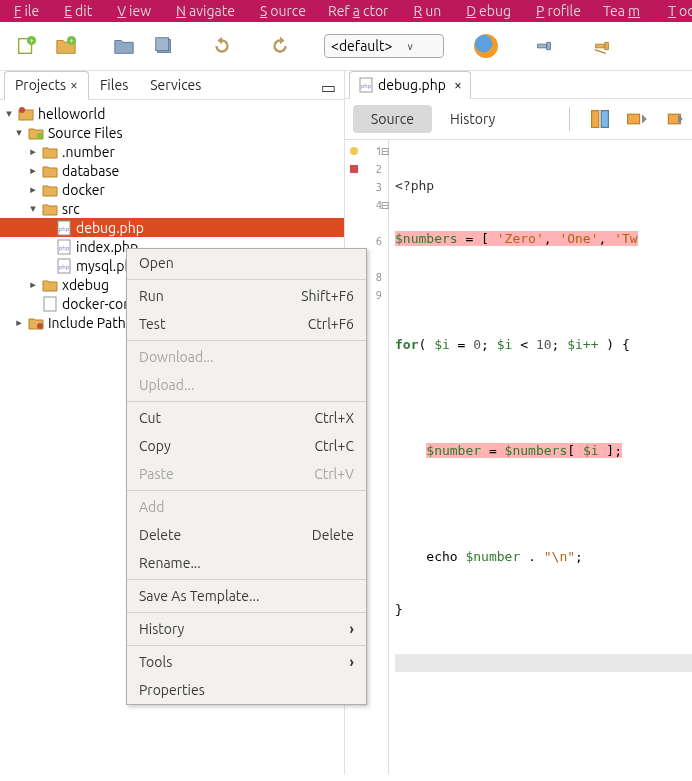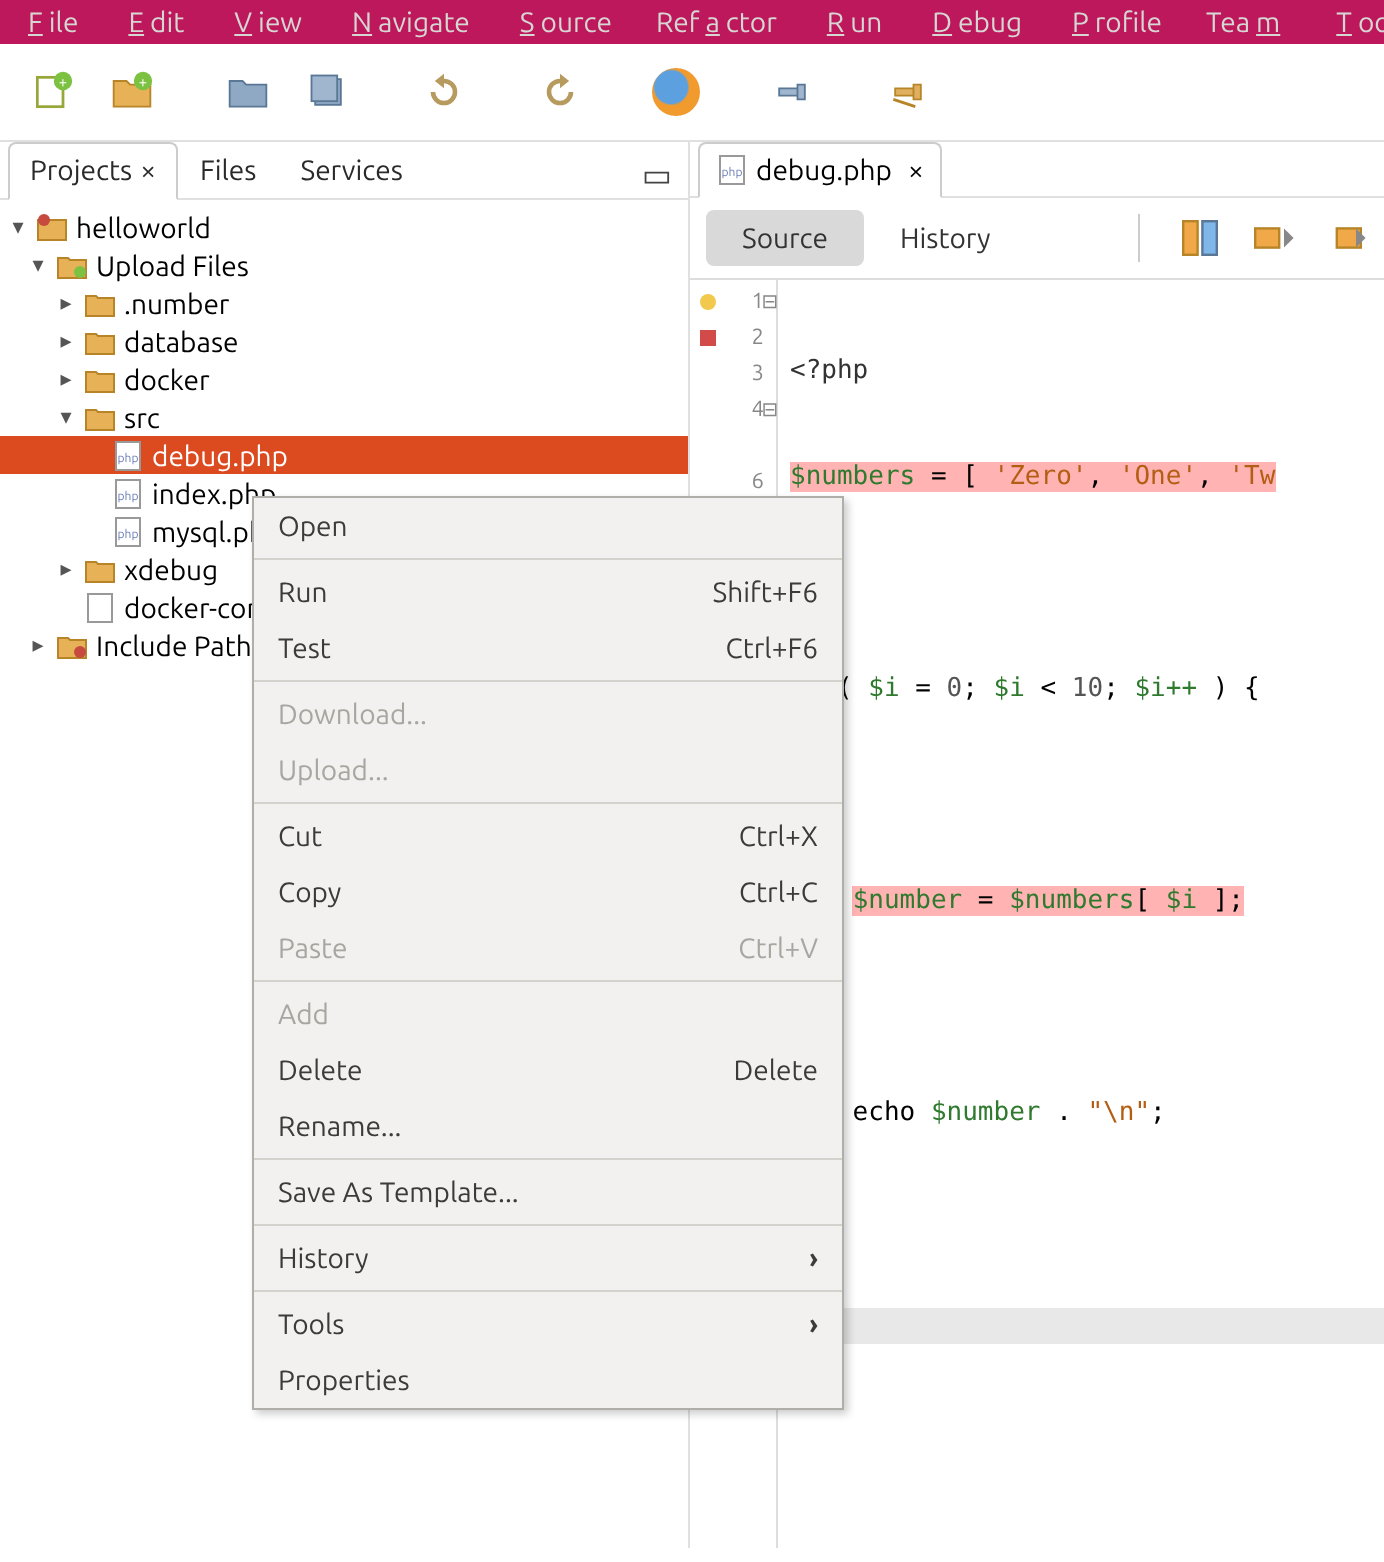--- a/index.html
+++ b/index.html
@@ -47,21 +47,21 @@
   .grow .mk { position: absolute; left: 4px; width: 10px; height: 10px; }
   .fold { position: absolute; right: -2px; width: 10px; text-align: center; color: #888; font-size: 10px; }
   .code { font-family: "DejaVu Sans Mono", monospace; font-size: 13px; padding-top: 2px; padding-left: 6px; flex: 1; white-space: pre; overflow: hidden; }
   .cl { height: 18px; line-height: 18px; margin-top: 20px; } 
   .php-keyword { color: #2f7a2f; font-weight: 600; }
   .str { color: #b45e14; }
   .var { color: #2f7a2f; }
   .num { color: #555; }
   .highlight-err { background: #ffb3b3; display: inline; }
   .op { color: #333; }
-  .context-menu { position: absolute; top: 248px; left: 126px; width: 296px; background: #f2f1ef; border: 1px solid #b0aea8; box-shadow: 2px 2px 4px rgba(0,0,0,0.2); z-index: 10; }
+  .context-menu { position: absolute; top: 248px; left: 126px; width: 241px; background: #f2f1ef; border: 1px solid #b0aea8; box-shadow: 2px 2px 4px rgba(0,0,0,0.2); z-index: 10; }
   .context-menu .item { padding: 6px 12px; font-size: 14px; color: #3c3b37; display: flex; justify-content: space-between; align-items: center; }
   .context-menu .item.disabled { color: #a7a6a1; }
   .context-menu .item.hover { background: #dc4a1f; color: #fff; }
   .context-menu .sep { height: 1px; background: #d3d2cd; margin: 2px 0; }
   .context-menu .submenu-arrow { font-weight: bold; }
   .fox { width:24px; height:24px; border-radius:50%; background: radial-gradient(circle at 40% 40%, #5da0e0 0 40%, #f19a2d 45% 85%, #d34a1a 85% 100%); }
 </style>
 </head>
 <body>
 
@@ -115,20 +115,24 @@
         <path d="M12 2 L12 10 L7 6 z" fill="#b79a5e"></path>
       </svg>
   </div>
   <div class="toolbar-sep"></div>
   <div class="tbicon">
     <svg viewBox="0 0 24 24">
         <path d="M12 6 A6 6 0 1 0 18 12" fill="none" stroke="#b79a5e" stroke-width="2.5"></path>
         <path d="M12 2 L12 10 L17 6 z" fill="#b79a5e"></path>
       </svg>
   </div>
+  <div class="select-box">
+    <span>&lt;default&gt;</span>
+    <span class="chev">∨</span>
+  </div>
   <div class="toolbar-sep"></div>
   <div class="tbicon">
       <div class="fox"></div>
     </div>
   <div class="toolbar-sep"></div>
   <div class="tbicon">
     <svg viewBox="0 0 24 24">
         <path d="M5 10h10v4H5z M15 8h4v8h-4z" fill="#9fb6ce" stroke="#5a7796"></path>
       </svg>
   </div>
@@ -161,21 +165,21 @@
         <span>helloworld</span>
       </div>
       <div class="tree-row indent1">
         <span class="twist">▾</span>
         <span class="ficon">
             <svg viewBox="0 0 16 16">
               <path d="M1 4h5l1 1h8v9H1z" fill="#e7b157" stroke="#b78527"></path>
               <circle cx="12" cy="11" r="3" fill="#7cc142"></circle>
             </svg>
           </span>
-        <span>Upload Files</span>
+        <span>Source Files</span>
       </div>
       <div class="tree-row indent2">
         <span class="twist">▸</span>
         <span class="ficon">
             <svg viewBox="0 0 16 16">
               <path d="M1 4h5l1 1h8v9H1z" fill="#e7b157" stroke="#b78527"></path>
             </svg>
           </span>
         <span>.number</span>
       </div>

